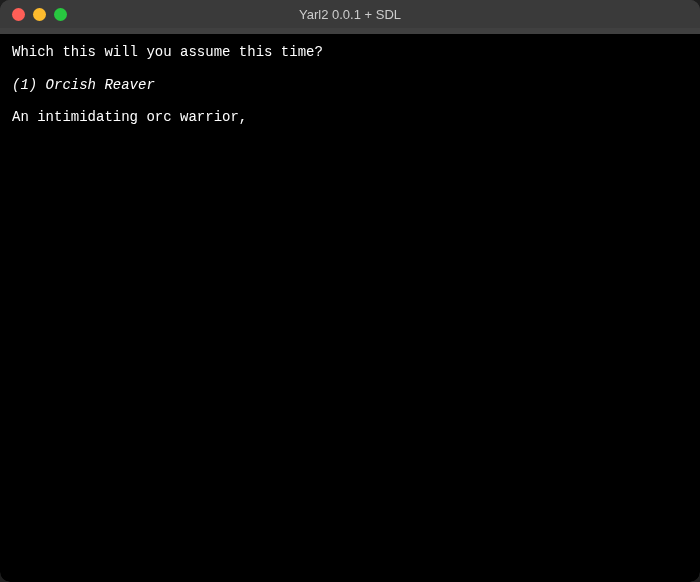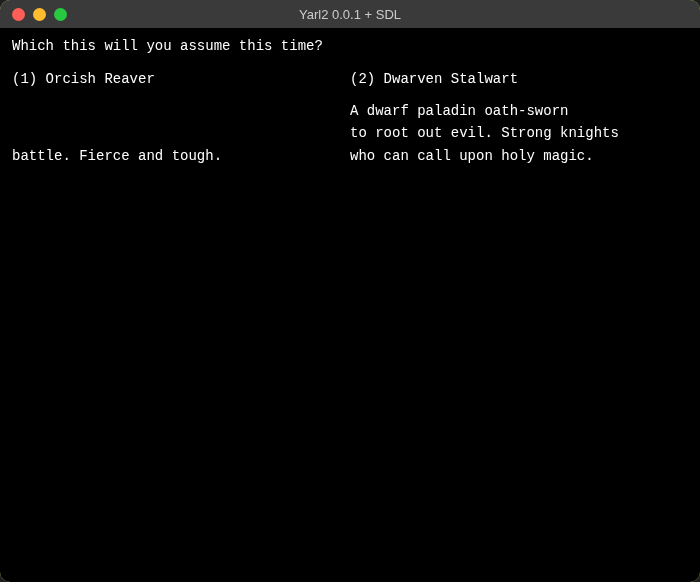--- a/index.html
+++ b/index.html
@@ -12,25 +12,26 @@
       width: 700px;
       height: 582px;
       background: #1e1e1e;
       font-family: 'Courier New', Courier, monospace;
       overflow: hidden;
     }
 
     .window {
       width: 700px;
       height: 582px;
-      background: #bef264;
+      background: #404040;
       border-radius: 10px;
       overflow: hidden;
       display: flex;
       flex-direction: column;
+      gap: 6px;
     }
 
     .title-bar {
       height: 28px;
       background: #3a3a3a;
       display: flex;
       align-items: center;
       padding: 0 12px;
       position: relative;
       flex-shrink: 0;
@@ -90,20 +91,21 @@
     }
 
     .choice-column {
       width: 50%;
       padding-right: 10px;
     }
 
     .choice-title {
       margin-bottom: 10px;
       white-space: nowrap;
+      font-style: italic;
     }
 
     .choice-description {
       line-height: 1.6;
     }
   </style>
 </head>
 <body>
 
 <div class="window">
@@ -116,29 +118,20 @@
     <span class="title-text">Yarl2 0.0.1 + SDL</span>
   </div>
 
   <div class="terminal-content">
     <div class="prompt-line">Which this will you assume this time?</div>
 
     <div class="choices-container">
       <div class="choice-column">
         <div class="choice-title">(1) Orcish Reaver</div>
         <div class="choice-description">
+          <span>An intimidating orc warrior,</span><br>
           <br>
-          <br>
-          <span>battle. Fierce and tough.</span>
         </div>
       </div>
 
-      <div class="choice-column">
-        <div class="choice-title">(2) Dwarven Stalwart</div>
-        <div class="choice-description">
-          <span>A dwarf paladin oath-sworn</span><br>
-          <span>to root out evil. Strong knights</span><br>
-          <span>who can call upon holy magic.</span>
-        </div>
-      </div>
     </div>
   </div>
 </div>
 
 </body></html>

